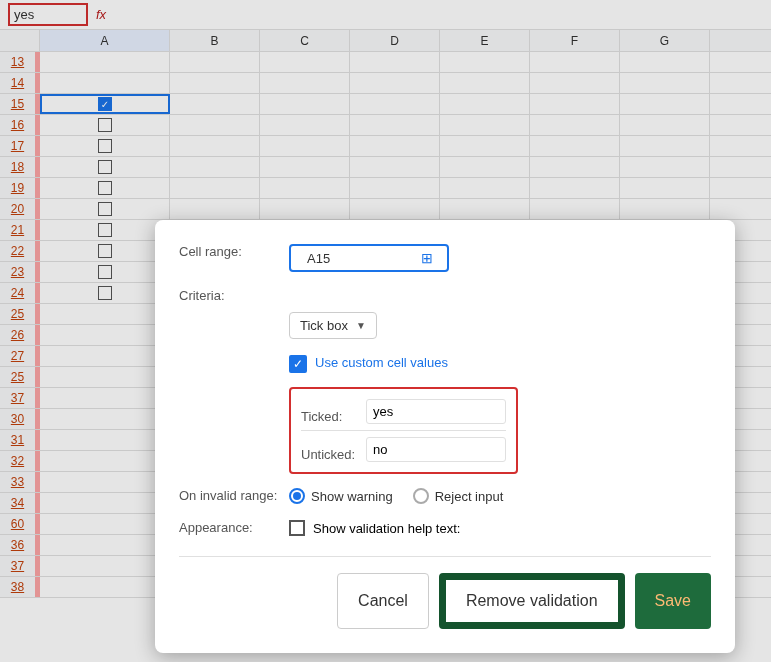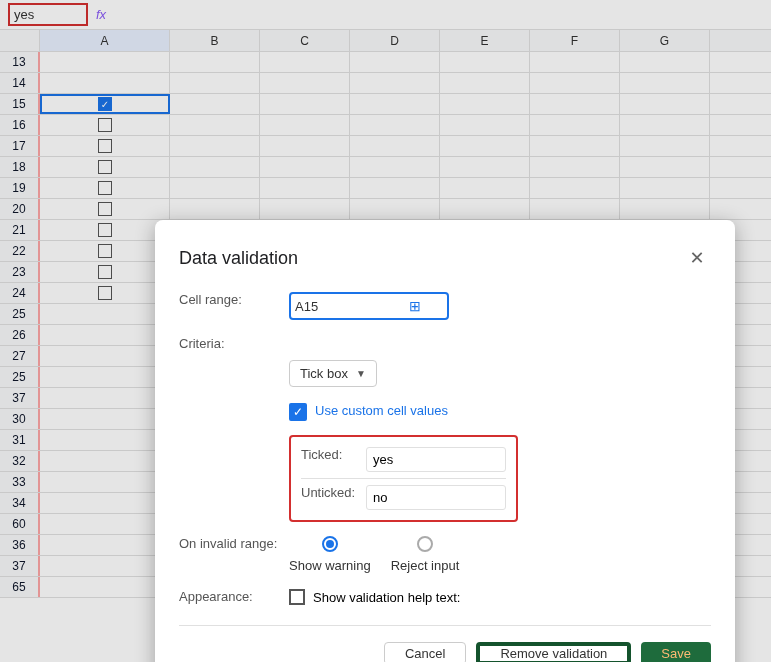--- a/index.html
+++ b/index.html
@@ -32,21 +32,21 @@
     .name-box {
       width: 80px;
       border: 2px solid #d32f2f;
       padding: 2px 4px;
       font-size: 13px;
       color: #333;
       background: #fff;
     }
     .fx-label {
       margin: 4px 8px;
-      color: #8b5cf6;
+      color: #b91c1c;
       font-style: italic;
       font-size: 13px;
     }
 
     
     .col-headers {
       display: flex;
       background: #f8f9fa;
       border-bottom: 1px solid #e0e0e0;
       height: 22px;
@@ -75,27 +75,28 @@
       flex-direction: column;
     }
     .grid-row {
       display: flex;
       height: 21px;
       border-bottom: 1px solid #e0e0e0;
     }
     .row-num {
       width: 40px;
       min-width: 40px;
-      border-right: 2px solid #fca5a5;
+      border-right: 5px solid #fca5a5;
       background: #f8f9fa;
       display: flex;
       align-items: center;
       justify-content: center;
       font-size: 12px;
-      color: #0f172a;
+      color: #c2410c;
+      text-decoration: underline;
     }
     .cell {
       border-right: 1px solid #e0e0e0;
       display: flex;
       align-items: center;
       justify-content: center;
       font-size: 12px;
     }
     .cell-a { width: 130px; }
     .cell-b, .cell-c, .cell-d, .cell-e, .cell-f, .cell-g { width: 90px; }
@@ -187,21 +188,21 @@
       display: flex;
       align-items: center;
     }
 
     
     .cell-range-input {
       display: flex;
       align-items: center;
       border: 2px solid #1a73e8;
       border-radius: 4px;
-      padding: 4px 4px;
+      padding: 4px 16px;
       background: #fff;
       width: 160px;
     }
     .cell-range-input input {
       border: none;
       outline: none;
       font-size: 13px;
       width: 110px;
       color: #333;
     }
@@ -255,21 +256,20 @@
       align-items: center;
       gap: 20px;
     }
     .radio-option {
       display: flex;
       align-items: center;
       gap: 6px;
       cursor: pointer;
       font-size: 13px;
       color: #333;
-      flex-direction: column;
     }
     .radio-circle {
       width: 16px;
       height: 16px;
       border-radius: 50%;
       border: 2px solid #aaa;
       display: flex;
       align-items: center;
       justify-content: center;
     }
@@ -297,52 +297,52 @@
     
     .modal-footer {
       display: flex;
       justify-content: flex-end;
       gap: 10px;
       margin-top: 20px;
       padding-top: 16px;
       border-top: 1px solid #e0e0e0;
     }
     .btn {
-      padding: 0 20px;
+      padding: 12px 20px;
       border-radius: 4px;
-      font-size: 13px;
+      font-size: 16px;
       cursor: pointer;
       border: 1px solid #ccc;
     }
     .btn-cancel {
       background: #fff;
       color: #333;
     }
     .btn-remove {
       background: #fff;
       color: #333;
-      border: 4px solid #14532d;
+      border: 7px solid #14532d;
     }
     .btn-save {
       background: #1e6b3c;
       color: #fdba74;
       border: none;
       font-weight: 500;
     }
 
     
     .ticked-unticked-box {
       border: 2px solid #d32f2f;
       border-radius: 4px;
       padding: 6px 10px;
       background: #fff;
     }
     .tu-row {
       display: flex;
-      align-items: flex-start;
+      align-items: flex-end;
       padding: 4px 0;
     }
     .tu-label {
       width: 65px;
       font-size: 13px;
       color: #555;
     }
     .tu-input {
       border: 1px solid #e0e0e0;
       border-radius: 3px;
@@ -643,39 +643,35 @@
         <div class="row-num">37</div>
         <div class="cell cell-a"></div>
         <div class="cell cell-b"></div>
         <div class="cell cell-c"></div>
         <div class="cell cell-d"></div>
         <div class="cell cell-e"></div>
         <div class="cell cell-f"></div>
         <div class="cell cell-g"></div>
       </div>
       <div class="grid-row">
-        <div class="row-num">65</div>
+        <div class="row-num">38</div>
         <div class="cell cell-a"></div>
         <div class="cell cell-b"></div>
         <div class="cell cell-c"></div>
         <div class="cell cell-d"></div>
         <div class="cell cell-e"></div>
         <div class="cell cell-f"></div>
         <div class="cell cell-g"></div>
       </div>
     </div>
 </div>
 
 <div class="modal-overlay"></div>
 
 <div class="modal">
-  <div class="modal-header">
-    <span class="modal-title">Data validation</span>
-    <button class="close-btn">✕</button>
-  </div>
 
   <div class="form-row">
     <div class="form-label">Cell range:</div>
     <div class="form-control-area">
       <div class="cell-range-input">
         <input type="text" value="A15" style="border: none; outline: none; font-size: 13px; width: 110px; color: rgb(51, 51, 51);">
         <span class="grid-icon">⊞</span>
       </div>
     </div>
   </div>

